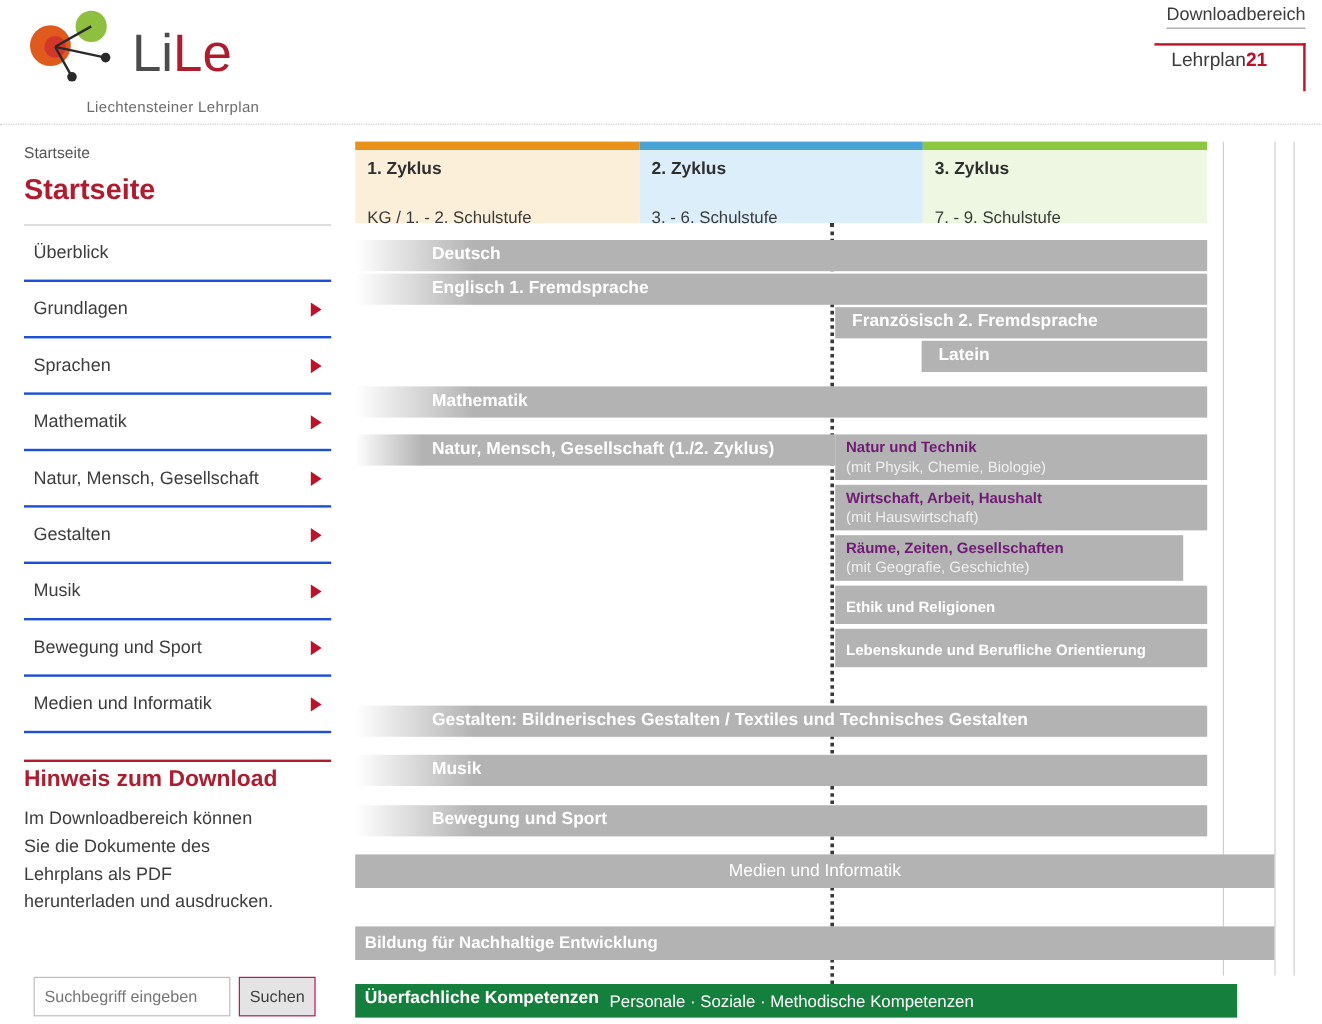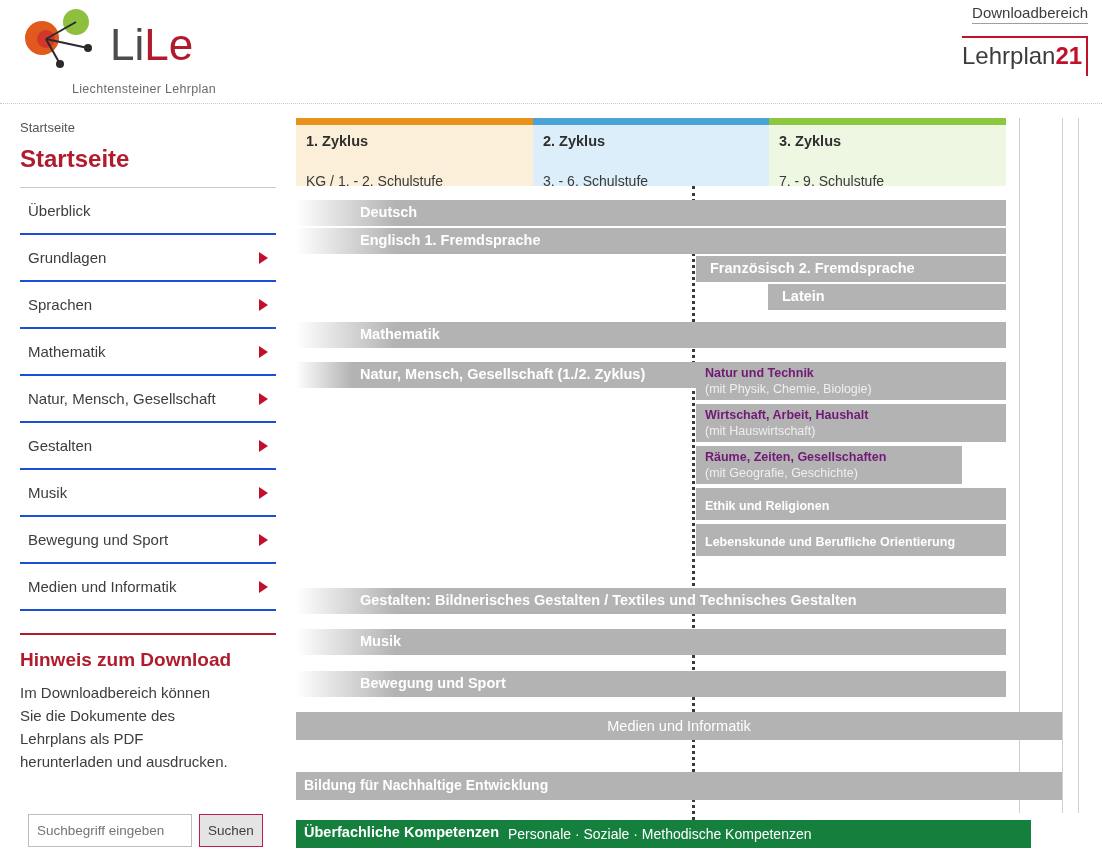--- a/index.html
+++ b/index.html
@@ -18,35 +18,35 @@
   .logo { position: absolute; left: 20px; top: 8px; width: 230px; height: 90px; }
   .logo-mark { position: absolute; left: 0px; top: 0px; width: 86px; height: 62px; }
   .logo-text { position: absolute; left: 90px; top: 12px; font-size: 44px; color: #4c4c4c; letter-spacing: 0px; }
   .logo-text .red { color: #b01c2e; }
   .logo-sub { position: absolute; left: 52px; top: 74px; font-size: 12.5px; color: #6b6b6b; letter-spacing: .3px; }
 
   .dl-link { position: absolute; right: 14px; top: 4px; font-size: 15px; color: #3c3c3c; text-decoration: none;
              border-bottom: 1px solid #9e9e9e; padding-bottom: 2px; }
   .lp21 { position: absolute; right: 14px; top: 36px; width: 126px; height: 44px; }
   .lp21-box { position: absolute; left: 0; top: 0; width: 126px; height: 40px; border-top: 2px solid #c0102a; border-right: 2px solid #c0102a; }
-  .lp21-text { position: absolute; left: 0; top: 6px; font-size: 24px; color: #3c3c3c; font-weight: 400; }
+  .lp21-text { position: absolute; left: 14px; top: 6px; font-size: 16px; color: #3c3c3c; font-weight: 400; }
   .lp21-num { color: #c0102a; font-weight: 700; }
 
   
   .sidebar { position: absolute; left: 0; top: 104px; width: 296px; height: 749px; padding: 0 20px; }
   .breadcrumb { font-size: 13px; color: #555; padding-top: 16px; }
   .page-title { font-size: 24px; color: #b01c2e; font-weight: 700; margin-top: 10px; margin-bottom: 14px; }
   .nav { border-top: 1px solid #c9c9c9; }
   .nav-item { position: relative; display: block; border-bottom: 2px solid #1d4ed8;
               padding: 14px 30px 14px 8px; font-size: 15px; color: #3d3d3d; text-decoration: none; }
   .nav-item.first { border-top: none; }
   .arrow { position: absolute; right: 8px; top: 50%; transform: translateY(-50%);
            width: 0; height: 0; border-left: 9px solid #c0102a; border-top: 6px solid transparent; border-bottom: 6px solid transparent; }
   .hint-sep { border-top: 2px solid #b01c2e; margin-top: 22px; }
-  .hint-title { font-size: 19px; color: #b01c2e; font-weight: 700; margin-top: 14px; }
+  .hint-title { font-size: 19px; color: #b01c2e; font-weight: 700; margin-top: 4px; }
   .hint-text { font-size: 15px; color: #3d3d3d; line-height: 23px; margin-top: 10px; width: 215px; }
   .searchrow { position: absolute; left: 28px; bottom: 6px; display: flex; gap: 7px; }
   .search-input { width: 164px; height: 33px; border: 1px solid #bdbdbd; background: #fff;
                   font-size: 13.5px; color: #8a8a8a; padding: 0 8px; font-family: "Liberation Sans", sans-serif; }
   .search-btn { width: 64px; height: 33px; border: 1px solid #be185d; background: #e4e4e4;
                 font-size: 13.5px; color: #3d3d3d; font-family: "Liberation Sans", sans-serif; cursor: pointer; }
 
   
   .main { position: absolute; left: 296px; top: 104px; width: 806px; height: 749px; }
   .chart { position: relative; width: 806px; height: 749px; }
@@ -241,21 +241,21 @@
       </div>
 
       <div class="nmg-box" style="left:400px; top:258px; width:310px; height:38px;">
         <div class="t1">Natur und Technik</div>
         <div class="t2">(mit Physik, Chemie, Biologie)</div>
       </div>
       <div class="nmg-box" style="left:400px; top:300px; width:310px; height:38px;">
         <div class="t1">Wirtschaft, Arbeit, Haushalt</div>
         <div class="t2">(mit Hauswirtschaft)</div>
       </div>
-      <div class="nmg-box" style="left:400px; top:342px; width:266px; height:38px;">
+      <div class="nmg-box" style="left:400px; top:342px; width:290px; height:38px;">
         <div class="t1">Räume, Zeiten, Gesellschaften</div>
         <div class="t2">(mit Geografie, Geschichte)</div>
       </div>
       <div class="nmg-box" style="left:400px; top:384px; width:310px; height:32px;">
         <div class="t1only">Ethik und Religionen</div>
       </div>
       <div class="nmg-box" style="left:400px; top:420px; width:310px; height:32px;">
         <div class="t1only">Lebenskunde und Berufliche Orientierung</div>
       </div>
 

